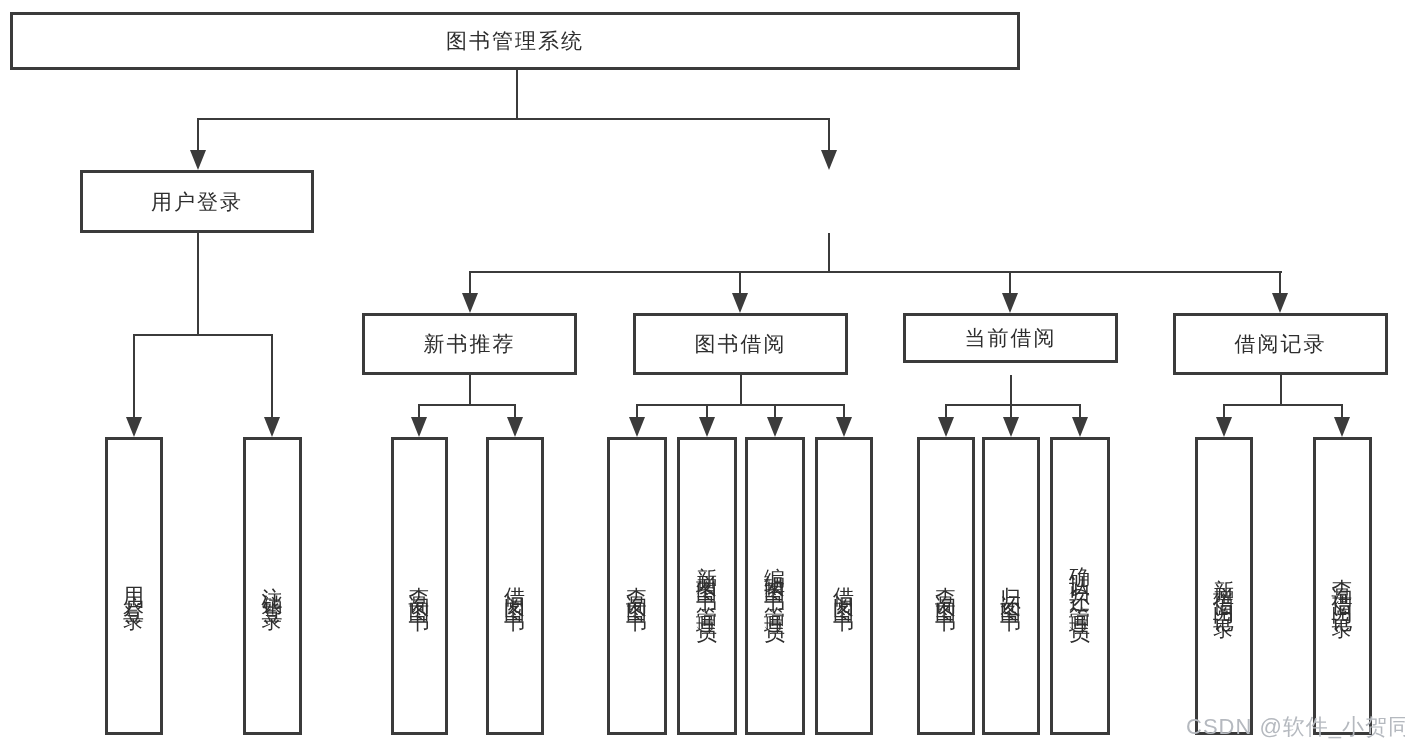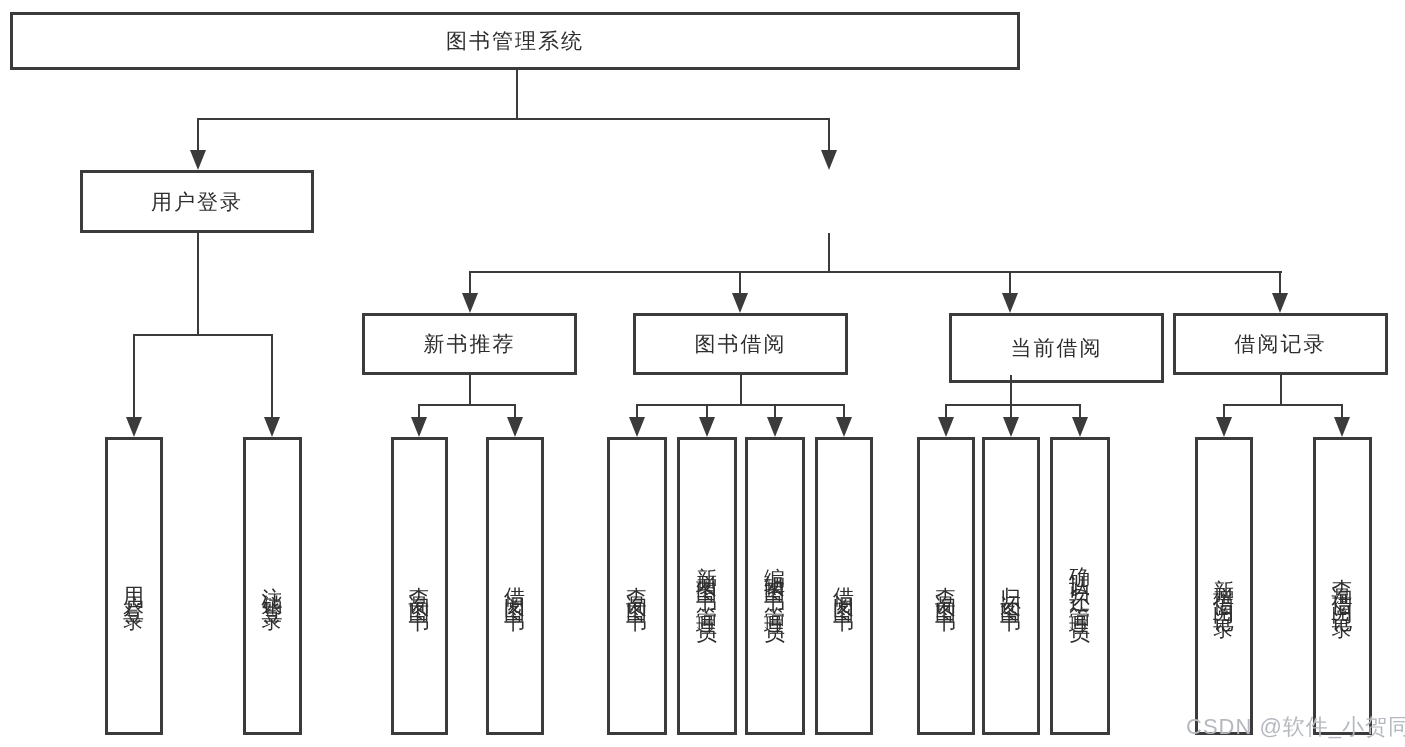--- a/index.html
+++ b/index.html
@@ -84,21 +84,21 @@
   <div class="arrow" style="left:462px; top:293px;"></div>
   <div class="vline" style="left:739px; top:271px; height:26px;"></div>
   <div class="arrow" style="left:732px; top:293px;"></div>
   <div class="vline" style="left:1009px; top:271px; height:26px;"></div>
   <div class="arrow" style="left:1002px; top:293px;"></div>
   <div class="vline" style="left:1279px; top:271px; height:26px;"></div>
   <div class="arrow" style="left:1272px; top:293px;"></div>
 
   <div class="node" style="left:362px; top:313px; width:215px; height:62px;">新书推荐</div>
   <div class="node" style="left:633px; top:313px; width:215px; height:62px;">图书借阅</div>
-  <div class="node" style="left:949px; top:313px; width:215px; height:70px;text-align:right;">当前借阅</div>
+  <div class="node" style="left:903px; top:313px; width:215px; height:50px;text-align:right;">当前借阅</div>
   <div class="node" style="left:1173px; top:313px; width:215px; height:62px;">借阅记录</div>
 
   <div class="vline" style="left:469px; top:375px; height:31px;"></div>
   <div class="hline" style="left:418px; top:404px; width:98px;"></div>
   <div class="vline" style="left:418px; top:404px; height:16px;"></div>
   <div class="arrow" style="left:411px; top:417px;"></div>
   <div class="vline" style="left:514px; top:404px; height:16px;"></div>
   <div class="arrow" style="left:507px; top:417px;"></div>
 
   <div class="vline" style="left:740px; top:375px; height:31px;"></div>

